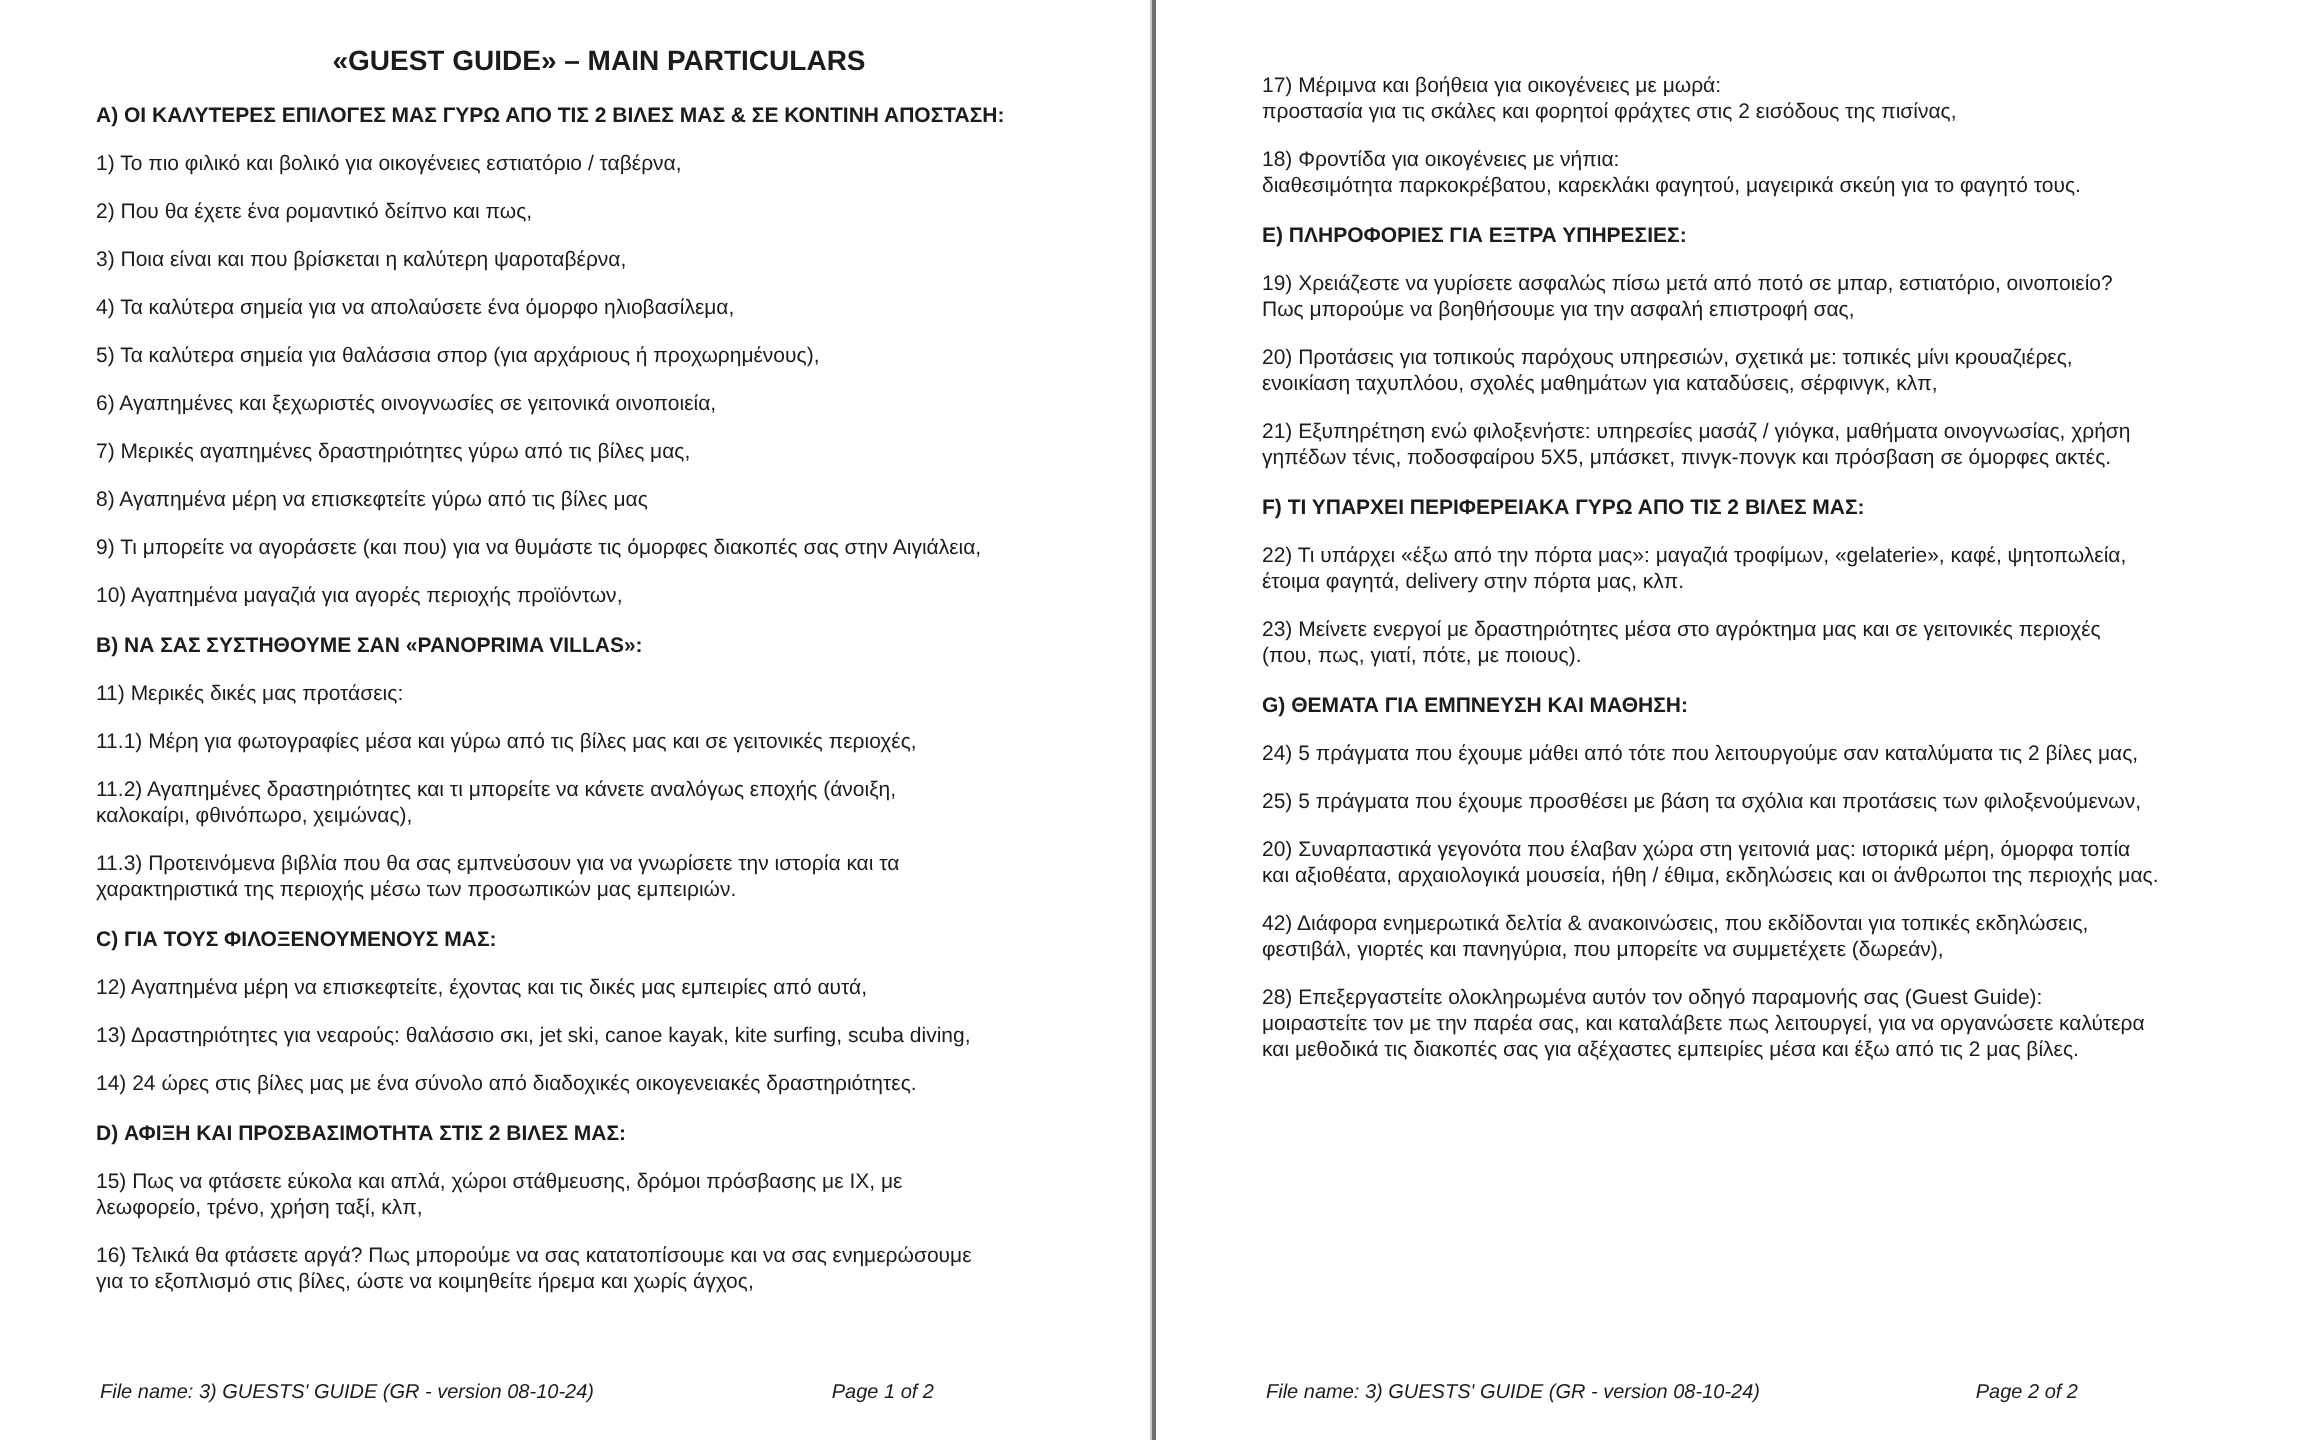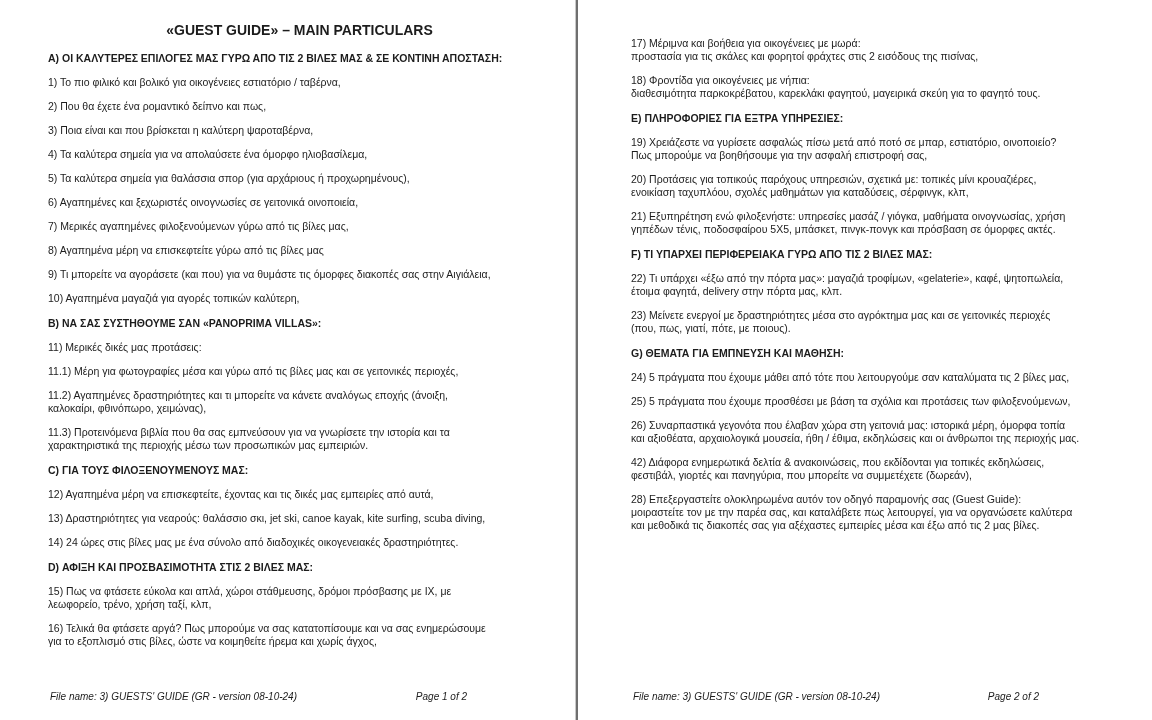--- a/index.html
+++ b/index.html
@@ -78,24 +78,24 @@
   <div class="page page--left">
     <div class="doc-title">«GUEST GUIDE» – MAIN PARTICULARS</div>
     <div class="content">
         <p class="heading"><span>A) ΟΙ ΚΑΛΥΤΕΡΕΣ ΕΠΙΛΟΓΕΣ ΜΑΣ ΓΥΡΩ ΑΠΟ ΤΙΣ 2 ΒΙΛΕΣ ΜΑΣ &amp; ΣΕ ΚΟΝΤΙΝΗ ΑΠΟΣΤΑΣΗ:</span></p>
         <p class="item"><span>1) Το πιο </span><span class="b">φιλικό και βολικό</span><span> για οικογένειες εστιατόριο / ταβέρνα,</span></p>
         <p class="item"><span>2) Που θα έχετε ένα </span><span class="b">ρομαντικό δείπνο</span><span> και πως,</span></p>
         <p class="item"><span>3) Ποια είναι και που βρίσκεται η </span><span class="b">καλύτερη ψαροταβέρνα</span><span>,</span></p>
         <p class="item"><span>4) Τα καλύτερα σημεία για να απολαύσετε ένα </span><span class="b">όμορφο ηλιοβασίλεμα</span><span>,</span></p>
         <p class="item"><span>5) Τα καλύτερα σημεία για </span><span class="b">θαλάσσια σπορ</span><span> (για </span><span class="b">αρχάριους ή προχωρημένους</span><span>),</span></p>
         <p class="item"><span>6) Αγαπημένες και ξεχωριστές </span><span class="b">οινογνωσίες</span><span> σε γειτονικά οινοποιεία,</span></p>
-        <p class="item"><span>7) Μερικές </span><span class="b">αγαπημένες φιλοξενούμενων</span><span> γύρω από τις βίλες μας,</span></p>
+        <p class="item"><span>7) Μερικές </span><span class="b">αγαπημένες δραστηριότητες</span><span> γύρω από τις βίλες μας,</span></p>
         <p class="item"><span>8) Αγαπημένα </span><span class="b">μέρη να επισκεφτείτε</span><span> γύρω από τις βίλες μας</span></p>
         <p class="item"><span>9) Τι μπορείτε να </span><span class="b">αγοράσετε</span><span> (και που) για να θυμάστε τις όμορφες διακοπές σας στην Αιγιάλεια,</span></p>
-        <p class="item"><span>10) Αγαπημένα μαγαζιά για αγορές </span><span class="b">τοπικών καλύτερη</span><span>,</span></p>
+        <p class="item"><span>10) Αγαπημένα μαγαζιά για αγορές </span><span class="b">περιοχής προϊόντων</span><span>,</span></p>
         <p class="heading"><span>B) ΝΑ ΣΑΣ ΣΥΣΤΗΘΟΥΜΕ ΣΑΝ «PANOPRIMA VILLAS»:</span></p>
         <p class="item"><span>11) Μερικές </span><span class="b">δικές μας προτάσεις</span><span>:</span></p>
         <p class="item"><span>11.1) </span><span class="b">Μέρη για φωτογραφίες</span><span> μέσα και γύρω από τις βίλες μας και σε γειτονικές περιοχές,</span></p>
         <p class="item"><span>11.2) Αγαπημένες δραστηριότητες και τι μπορείτε να κάνετε </span><span class="b">αναλόγως εποχής</span><span> (άνοιξη,</span><br><span>καλοκαίρι, φθινόπωρο, χειμώνας),</span></p>
         <p class="item"><span>11.3) Προτεινόμενα </span><span class="b">βιβλία που θα σας εμπνεύσουν</span><span> για να γνωρίσετε την ιστορία και τα</span><br><span>χαρακτηριστικά της περιοχής μέσω των προσωπικών μας εμπειριών.</span></p>
         <p class="heading"><span>C) ΓΙΑ ΤΟΥΣ ΦΙΛΟΞΕΝΟΥΜΕΝΟΥΣ ΜΑΣ:</span></p>
         <p class="item"><span>12) Αγαπημένα </span><span class="b">μέρη να επισκεφτείτε</span><span>, έχοντας και τις δικές μας εμπειρίες από αυτά,</span></p>
         <p class="item"><span>13) Δραστηριότητες για </span><span class="b">νεαρούς</span><span>: θαλάσσιο σκι, jet ski, canoe kayak, kite surfing, scuba diving,</span></p>
         <p class="item"><span>14) </span><span class="b">24 ώρες στις βίλες μας</span><span> με ένα σύνολο από διαδοχικές οικογενειακές δραστηριότητες.</span></p>
         <p class="heading"><span>D) ΑΦΙΞΗ ΚΑΙ ΠΡΟΣΒΑΣΙΜΟΤΗΤΑ ΣΤΙΣ 2 ΒΙΛΕΣ ΜΑΣ:</span></p>
@@ -115,21 +115,21 @@
         <p class="heading"><span>E) ΠΛΗΡΟΦΟΡΙΕΣ ΓΙΑ ΕΞΤΡΑ ΥΠΗΡΕΣΙΕΣ:</span></p>
         <p class="item"><span>19) Χρειάζεστε να γυρίσετε ασφαλώς </span><span class="b">πίσω μετά από ποτό</span><span> σε μπαρ, εστιατόριο, οινοποιείο?</span><br><span>Πως μπορούμε να βοηθήσουμε για την ασφαλή επιστροφή σας,</span></p>
         <p class="item"><span>20) Προτάσεις για </span><span class="b">τοπικούς παρόχους υπηρεσιών</span><span>, σχετικά με: τοπικές μίνι κρουαζιέρες,</span><br><span>ενοικίαση ταχυπλόου, σχολές μαθημάτων για καταδύσεις, σέρφινγκ, κλπ,</span></p>
         <p class="item"><span>21) </span><span class="b">Εξυπηρέτηση ενώ φιλοξενήστε</span><span>: υπηρεσίες μασάζ / γιόγκα, μαθήματα οινογνωσίας, χρήση</span><br><span>γηπέδων τένις, ποδοσφαίρου 5Χ5, μπάσκετ, πινγκ-πονγκ και πρόσβαση σε όμορφες ακτές.</span></p>
         <p class="heading"><span>F) ΤΙ ΥΠΑΡΧΕΙ ΠΕΡΙΦΕΡΕΙΑΚΑ ΓΥΡΩ ΑΠΟ ΤΙΣ 2 ΒΙΛΕΣ ΜΑΣ:</span></p>
         <p class="item"><span>22) Τι υπάρχει </span><span class="b">«έξω από την πόρτα μας»</span><span>: μαγαζιά τροφίμων, «gelaterie», καφέ, ψητοπωλεία,</span><br><span>έτοιμα φαγητά, delivery στην πόρτα μας, κλπ.</span></p>
         <p class="item"><span>23) Μείνετε ενεργοί με </span><span class="b">δραστηριότητες μέσα στο αγρόκτημα</span><span> μας και σε γειτονικές περιοχές</span><br><span>(που, πως, γιατί, πότε, με ποιους).</span></p>
         <p class="heading"><span>G) ΘΕΜΑΤΑ ΓΙΑ ΕΜΠΝΕΥΣΗ ΚΑΙ ΜΑΘΗΣΗ:</span></p>
         <p class="item"><span>24) 5 πράγματα που έχουμε μάθει </span><span class="b">από τότε που λειτουργούμε</span><span> σαν καταλύματα τις 2 βίλες μας,</span></p>
         <p class="item"><span>25) 5 πράγματα που έχουμε προσθέσει με βάση τα </span><span class="b">σχόλια και προτάσεις</span><span> των φιλοξενούμενων,</span></p>
-        <p class="item"><span>26) </span><span class="b">Συναρπαστικά γεγονότα</span><span> που έλαβαν χώρα στη γειτονιά μας: ιστορικά μέρη, όμορφα τοπία</span><br><span>και αξιοθέατα, αρχαιολογικά μουσεία, ήθη / έθιμα, εκδηλώσεις και οι άνθρωποι της περιοχής μας.</span></p>
+        <p class="item"><span>20) </span><span class="b">Συναρπαστικά γεγονότα</span><span> που έλαβαν χώρα στη γειτονιά μας: ιστορικά μέρη, όμορφα τοπία</span><br><span>και αξιοθέατα, αρχαιολογικά μουσεία, ήθη / έθιμα, εκδηλώσεις και οι άνθρωποι της περιοχής μας.</span></p>
         <p class="item"><span>42) Διάφορα </span><span class="b">ενημερωτικά δελτία &amp; ανακοινώσεις</span><span>, που εκδίδονται για τοπικές εκδηλώσεις,</span><br><span>φεστιβάλ, γιορτές και πανηγύρια, που μπορείτε να συμμετέχετε (δωρεάν),</span></p>
         <p class="item"><span>28) Επεξεργαστείτε ολοκληρωμένα αυτόν τον </span><span class="b">οδηγό παραμονής σας</span><span> (Guest Guide):</span><br><span>μοιραστείτε τον με την παρέα σας, και καταλάβετε </span><span class="b">πως λειτουργεί</span><span>, για να οργανώσετε καλύτερα</span><br><span>και μεθοδικά τις διακοπές σας για αξέχαστες εμπειρίες μέσα και έξω από τις 2 μας βίλες.</span></p>
       </div>
     <div class="footer">
       <span>File name: 3) GUESTS' GUIDE (GR - version 08-10-24)</span>
       <span>Page 2 of 2</span>
     </div>
   </div>
 
 </div>

